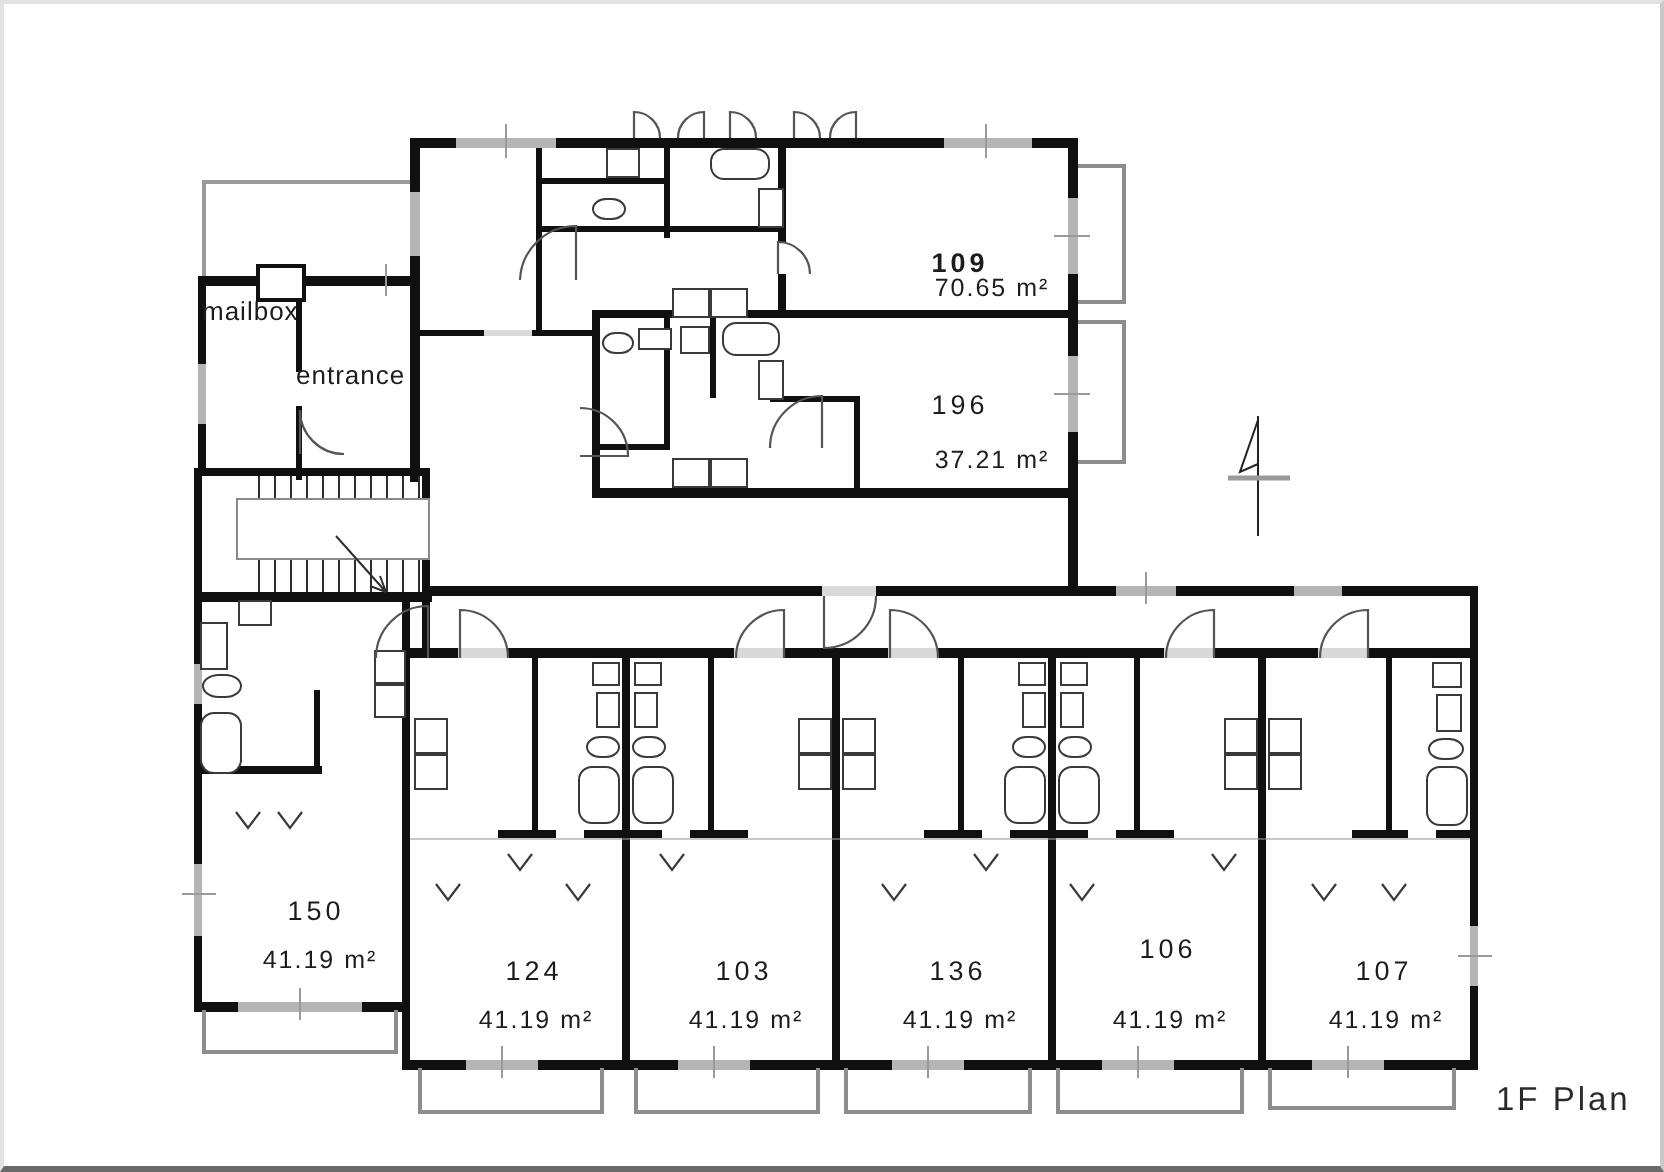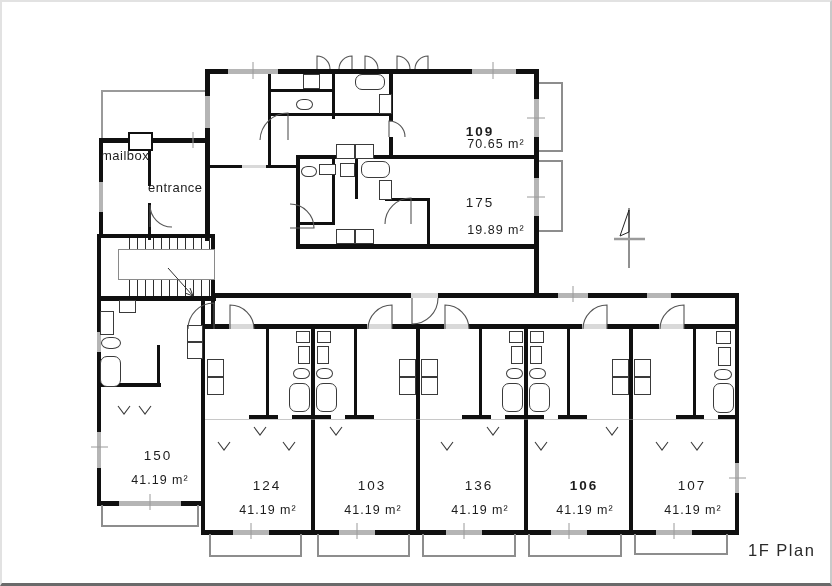--- a/index.html
+++ b/index.html
@@ -253,23 +253,23 @@
   <div class="small" style="left:146px;top:178px;">entrance</div>
 
   <div class="lbl" style="left:126px;top:446px;width:60px;">150</div>
   <div class="area" style="left:116px;top:471px;width:84px;">41.19 m²</div>
   <div class="lbl" style="left:228px;top:476px;width:74px;">124</div>
   <div class="area" style="left:220px;top:501px;width:92px;">41.19 m²</div>
   <div class="lbl" style="left:333px;top:476px;width:74px;">103</div>
   <div class="area" style="left:325px;top:501px;width:92px;">41.19 m²</div>
   <div class="lbl" style="left:440px;top:476px;width:74px;">136</div>
   <div class="area" style="left:432px;top:501px;width:92px;">41.19 m²</div>
-  <div class="lbl" style="left:545px;top:476px;width:74px;font-weight:bold;">106</div>
+  <div class="lbl" style="left:545px;top:465px;width:74px;">106</div>
   <div class="area" style="left:537px;top:501px;width:92px;">41.19 m²</div>
   <div class="lbl" style="left:653px;top:476px;width:74px;">107</div>
   <div class="area" style="left:645px;top:501px;width:92px;">41.19 m²</div>
-  <div class="lbl" style="left:452px;top:193px;width:52px;">175</div>
-  <div class="area" style="left:450px;top:221px;width:88px;">19.89 m²</div>
+  <div class="lbl" style="left:452px;top:193px;width:52px;">196</div>
+  <div class="area" style="left:450px;top:221px;width:88px;">37.21 m²</div>
   <div class="lbl" style="left:452px;top:122px;width:52px;font-weight:bold;">109</div>
   <div class="area" style="left:450px;top:135px;width:88px;">70.65 m²</div>
 
   <div class="title" style="left:746px;top:539px;">1F Plan</div>
 </div>
 
 </body></html>

